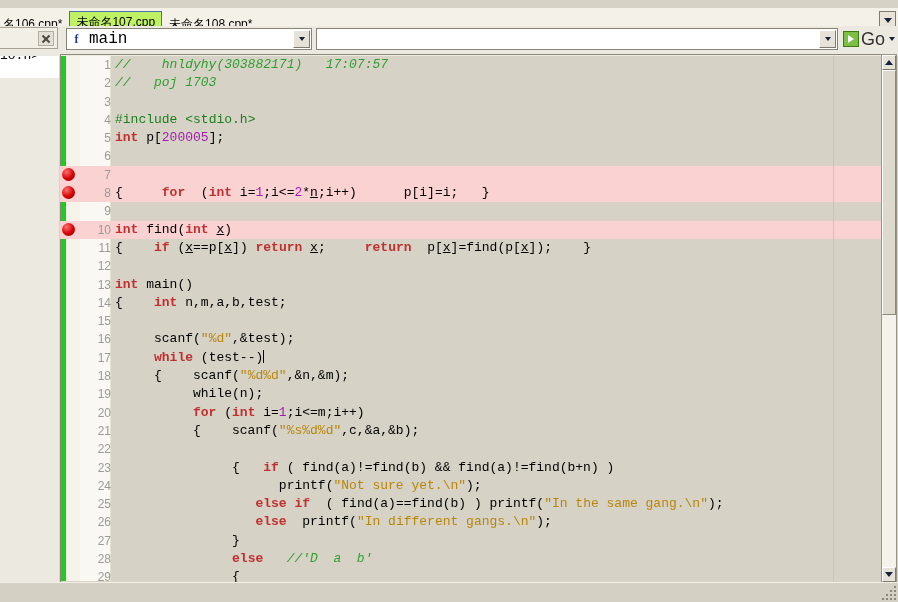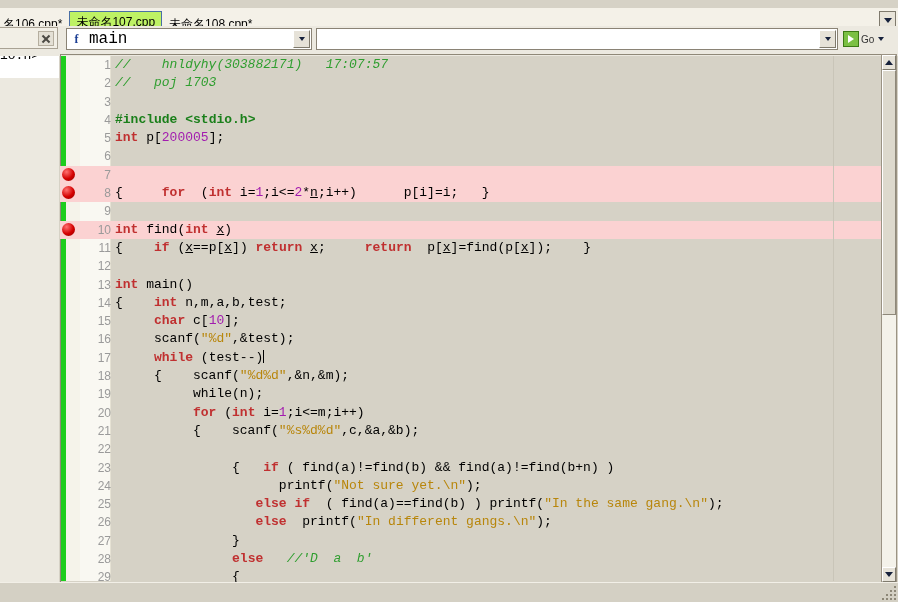--- a/index.html
+++ b/index.html
@@ -100,21 +100,21 @@
   }
   .go-icon{
     width:16px;height:16px;background:#7bc043;border:1px solid #3c7a14;
     box-sizing:border-box;display:flex;align-items:center;justify-content:center;
     margin-right:2px;
   }
   .go-icon span{
     width:0;height:0;border-top:4px solid transparent;border-bottom:4px solid transparent;
     border-left:6px solid #ffffff;
   }
-  .go-label{font-size:10px;color:#333;margin-right:4px;}
+  .go-label{font-size:18px;color:#333;margin-right:4px;}
   .editor-border{
     position:absolute;left:60px;top:54px;width:823px;height:529px;
     border:1px solid #8f8878;border-right:none;box-sizing:border-box;
     pointer-events:none;
   }
   .gutter-green{
     position:absolute;left:61px;top:56px;width:5px;height:525px;background:#1dcd1d;
   }
   .gutter-bp{
     position:absolute;left:66px;top:56px;width:14px;height:525px;background:#f5f3ea;
@@ -149,21 +149,21 @@
   }
   .line .bp{
     position:absolute;left:2px;top:2px;width:13px;height:13px;border-radius:50%;
     background:radial-gradient(circle at 35% 30%, #ff7070 0%, #d40000 55%, #8c0000 100%);
   }
   .kw{color:#c03030;font-weight:bold;}
   .cm{color:#2f9e2f;font-style:italic;}
   .st{color:#b8860b;}
   .num-lit{color:#a21caf;}
   .id-u{text-decoration:underline;}
-  .pp{color:#1a7f1a;font-weight:bold;}
+  .pp{color:#1a7f1a;font-weight:normal;}
   .cursor{
     display:inline-block;width:1px;height:13px;background:#000;vertical-align:-2px;
   }
 
   
   .vscroll{
     position:absolute;right:1px;top:54px;width:16px;height:529px;
     background:#f0ede4;border:1px solid #9b9384;box-sizing:border-box;
   }
   .sb-btn{
@@ -258,21 +258,21 @@
       <div class="line"><span class="num">5</span><span class="txt"><span class="kw">int</span> p[<span class="num-lit">200005</span>];</span></div>
       <div class="line"><span class="num">6</span><span class="txt"></span></div>
       <div class="line hl"><span class="bp"></span><span class="num">7</span></div>
       <div class="line hl"><span class="bp"></span><span class="num">8</span><span class="txt">{     <span class="kw">for</span>  (<span class="kw">int</span> i=<span class="num-lit">1</span>;i&lt;=<span class="num-lit">2</span>*<span class="id-u">n</span>;i++)      p[i]=i;   }</span></div>
       <div class="line"><span class="num">9</span><span class="txt"></span></div>
       <div class="line hl"><span class="bp"></span><span class="num">10</span><span class="txt"><span class="kw">int</span> find(<span class="kw">int</span> <span class="id-u">x</span>)</span></div>
       <div class="line"><span class="num">11</span><span class="txt">{    <span class="kw">if</span> (<span class="id-u">x</span>==p[<span class="id-u">x</span>]) <span class="kw">return</span> <span class="id-u">x</span>;     <span class="kw">return</span>  p[<span class="id-u">x</span>]=find(p[<span class="id-u">x</span>]);    }</span></div>
       <div class="line"><span class="num">12</span><span class="txt"></span></div>
       <div class="line"><span class="num">13</span><span class="txt"><span class="kw">int</span> main()</span></div>
       <div class="line"><span class="num">14</span><span class="txt">{    <span class="kw">int</span> n,m,a,b,test;</span></div>
-      <div class="line"><span class="num">15</span><span class="txt">     <span class="kw">char</span> c[<span class="num-lit">10</span>];</span></div>
+      <div class="line"><span class="num">15</span></div>
       <div class="line"><span class="num">16</span><span class="txt">     scanf(<span class="st">"%d"</span>,&amp;test);</span></div>
       <div class="line"><span class="num">17</span><span class="txt">     <span class="kw">while</span> (test--)<span class="cursor"></span></span></div>
       <div class="line"><span class="num">18</span><span class="txt">     {    scanf(<span class="st">"%d%d"</span>,&amp;n,&amp;m);</span></div>
       <div class="line"><span class="num">19</span><span class="txt">          while(n);</span></div>
       <div class="line"><span class="num">20</span><span class="txt">          <span class="kw">for</span> (<span class="kw">int</span> i=<span class="num-lit">1</span>;i&lt;=m;i++)</span></div>
       <div class="line"><span class="num">21</span><span class="txt">          {    scanf(<span class="st">"%s%d%d"</span>,c,&amp;a,&amp;b);</span></div>
       <div class="line"><span class="num">22</span></div>
       <div class="line"><span class="num">23</span><span class="txt">               {   <span class="kw">if</span> ( find(a)!=find(b) &amp;&amp; find(a)!=find(b+n) )</span></div>
       <div class="line"><span class="num">24</span><span class="txt">                     printf(<span class="st">"Not sure yet.\n"</span>);</span></div>
       <div class="line"><span class="num">25</span><span class="txt">                  <span class="kw">else</span> <span class="kw">if</span>  ( find(a)==find(b) ) printf(<span class="st">"In the same gang.\n"</span>);</span></div>

